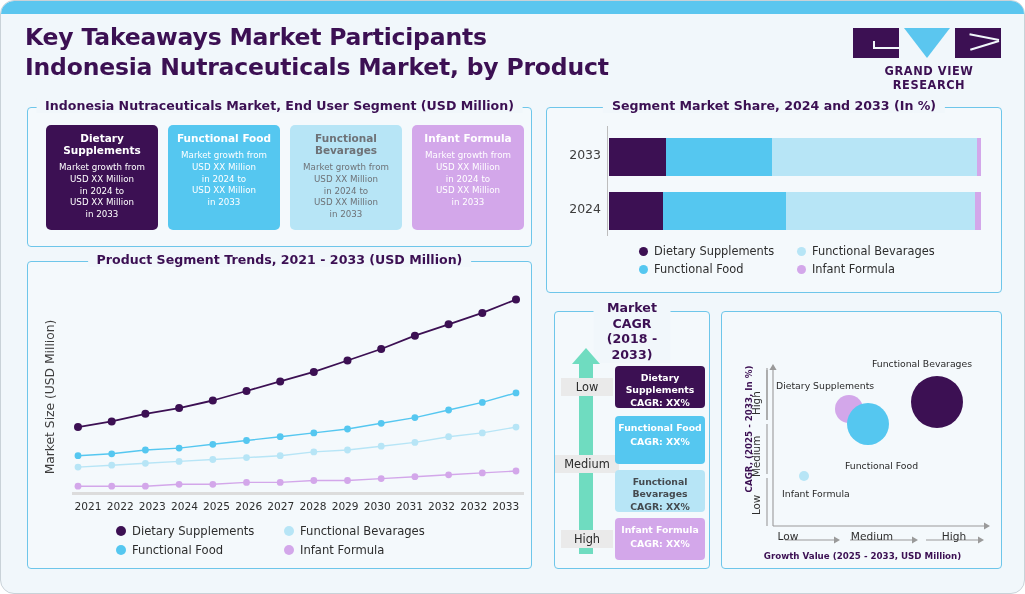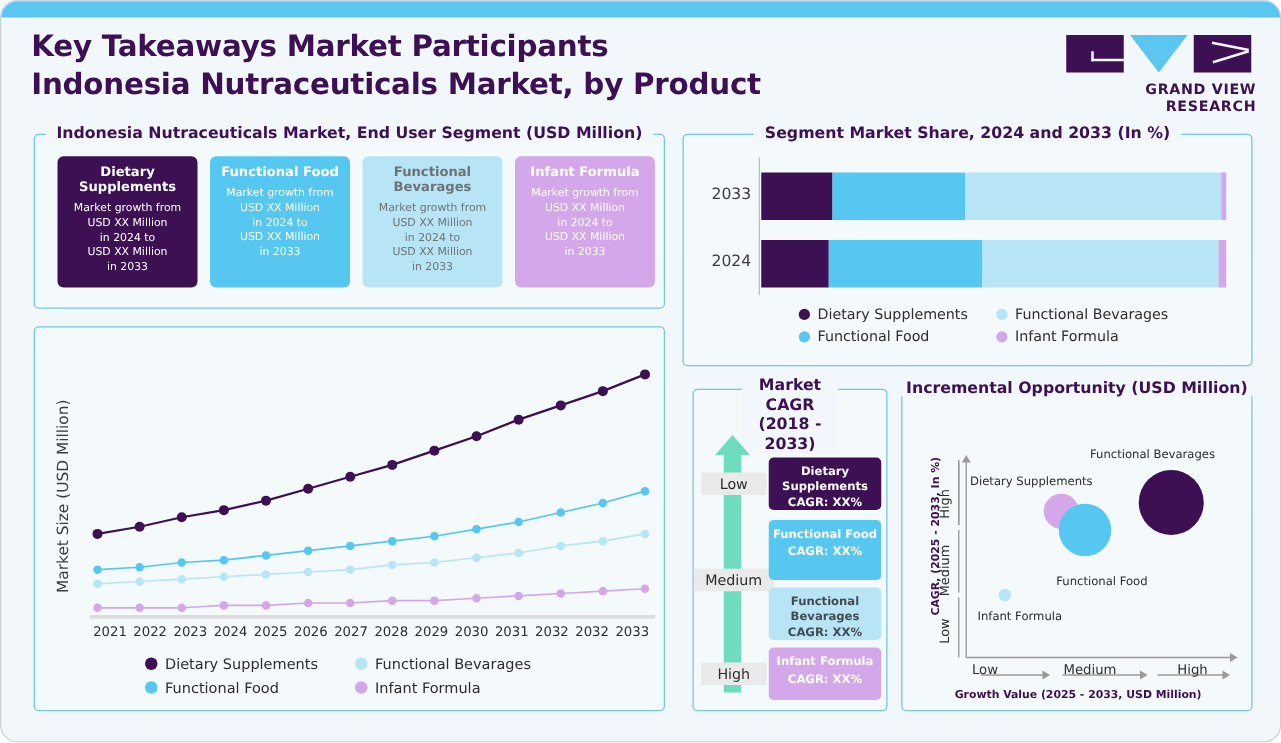--- a/index.html
+++ b/index.html
@@ -51,21 +51,21 @@
     transform: rotate(11deg); transform-origin: right center;
   }
   .mark-r::after {
     content: ""; position: absolute; right: 2px; top: 12px;
     width: 30px; height: 2px; background: #f1f7fb;
     transform: rotate(-17deg); transform-origin: right center;
   }
   #logo-text {
     margin-top: 6px; font-size: 11.4px; font-weight: bold;
     color: #3c1053; letter-spacing: 0.55px;
-    font-family: "DejaVu Sans", sans-serif; text-align: right;
+    font-family: "DejaVu Sans", sans-serif; text-align: center;
   }
 
   
   .panel {
     position: absolute;
     border: 1.4px solid #6ec6ea;
     border-radius: 4px;
     background: #f4f9fc;
   }
   .panel-title {
@@ -302,20 +302,21 @@
           <span>Functional Food</span>
         </div>
         <div class="lg-item">
           <span class="lg-dot" style="background: rgb(211, 167, 234); width: 9px; height: 9px;"></span>
           <span>Infant Formula</span>
         </div>
       </div>
   </div>
 
   <div class="panel" id="panel-trend">
+    <div class="panel-title">Product Segment Trends, 2021 - 2033 (USD Million)</div>
     <div id="trend-ylabel">Market Size (USD Million)</div>
     <svg id="trend-svg" width="452" height="215">
         <rect x="0" y="208" width="452" height="3" fill="#dcdcdc"></rect>
         <path d="M6.0,202.2 L39.7,202.2 L73.4,202.2 L107.1,200.3 L140.8,200.3 L174.5,198.4 L208.2,198.4 L241.8,196.5 L275.5,196.5 L309.2,194.6 L342.9,192.7 L376.6,190.8 L410.3,188.9 L444.0,187.0 " fill="none" stroke="#d3a7ea" stroke-width="1.4" stroke-linejoin="round"></path>
         <circle cx="6.0" cy="202.2" r="3.4" fill="#d3a7ea"></circle>
         <circle cx="39.7" cy="202.2" r="3.4" fill="#d3a7ea"></circle>
         <circle cx="73.4" cy="202.2" r="3.4" fill="#d3a7ea"></circle>
         <circle cx="107.1" cy="200.3" r="3.4" fill="#d3a7ea"></circle>
         <circle cx="140.8" cy="200.3" r="3.4" fill="#d3a7ea"></circle>
         <circle cx="174.5" cy="198.4" r="3.4" fill="#d3a7ea"></circle>
@@ -433,21 +434,20 @@
           <div class="cb-val">CAGR: XX%</div>
         </div>
         <div class="cagr-box cb-3">
           <div class="cb-name">Infant Formula</div>
           <div class="cb-val">CAGR: XX%</div>
         </div>
       </div>
   </div>
 
   <div class="panel" id="panel-bubble">
-    <div class="panel-title">Incremental Opportunity (USD Million)</div>
     <div id="bub-ylabel">CAGR, (2025 - 2033, In %)</div>
     <div id="bub-xlabel">Growth Value (2025 - 2033, USD Million)</div>
     <svg id="bub-svg" width="281" height="258" style="position:absolute;left:0;top:0;">
         <line x1="51" y1="214" x2="51" y2="56" stroke="#9a9a9a" stroke-width="1.1"></line>
         <path d="M51,52 l-3.6,6 l7.2,0 z" fill="#9a9a9a"></path>
         <line x1="51" y1="214" x2="264" y2="214" stroke="#9a9a9a" stroke-width="1.1"></line>
         <path d="M268,214 l-6,-3.6 l0,7.2 z" fill="#9a9a9a"></path>
         <line x1="45" y1="56" x2="45" y2="108" stroke="#9a9a9a" stroke-width="1.1"></line>
         <line x1="45" y1="112" x2="45" y2="162" stroke="#9a9a9a" stroke-width="1.1"></line>
         <line x1="45" y1="166" x2="45" y2="214" stroke="#9a9a9a" stroke-width="1.1"></line>

